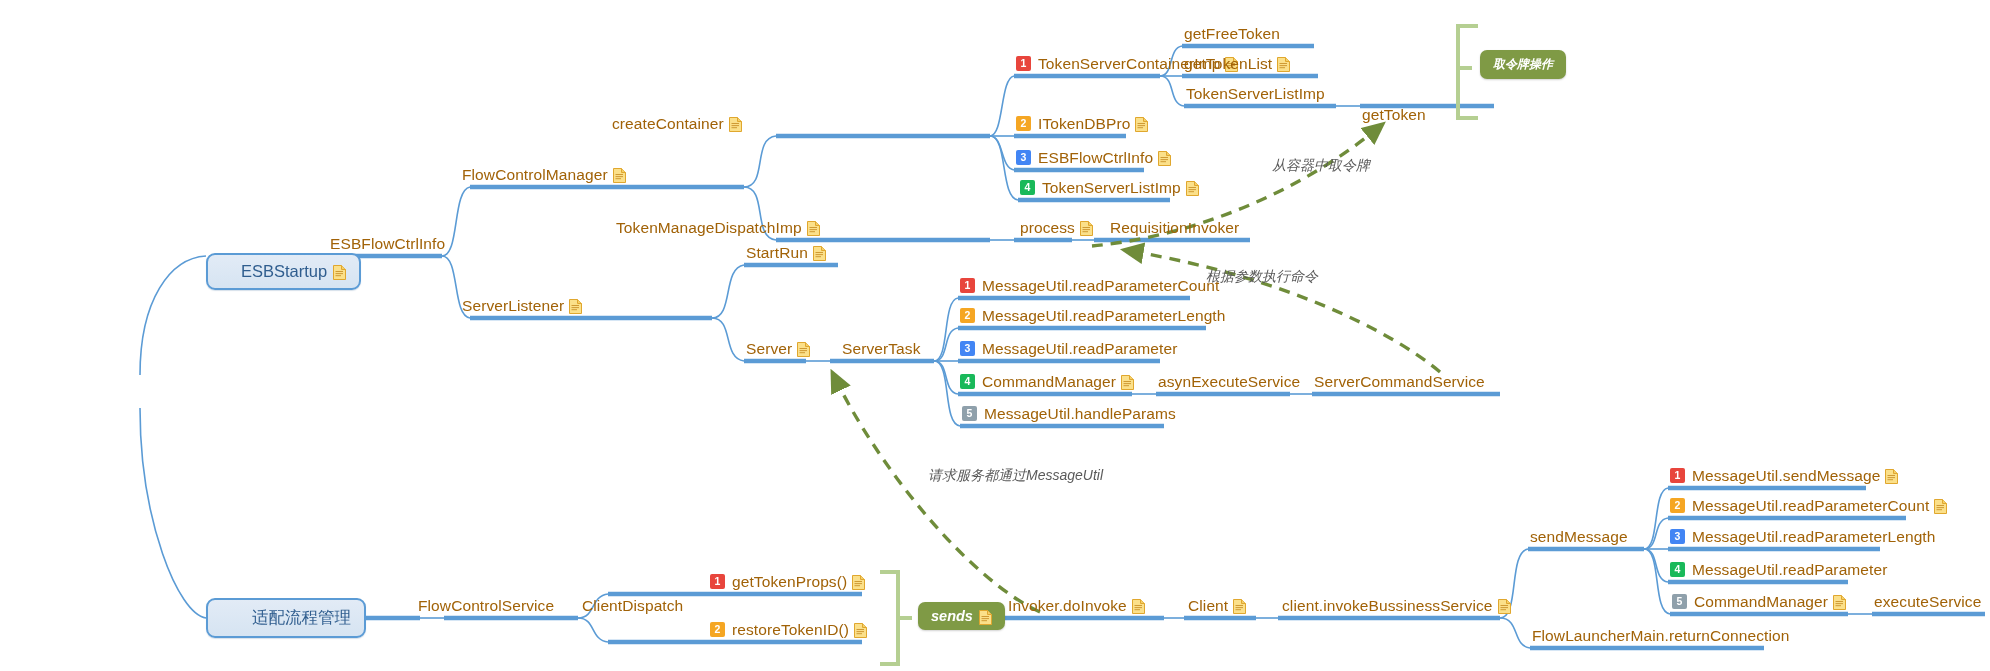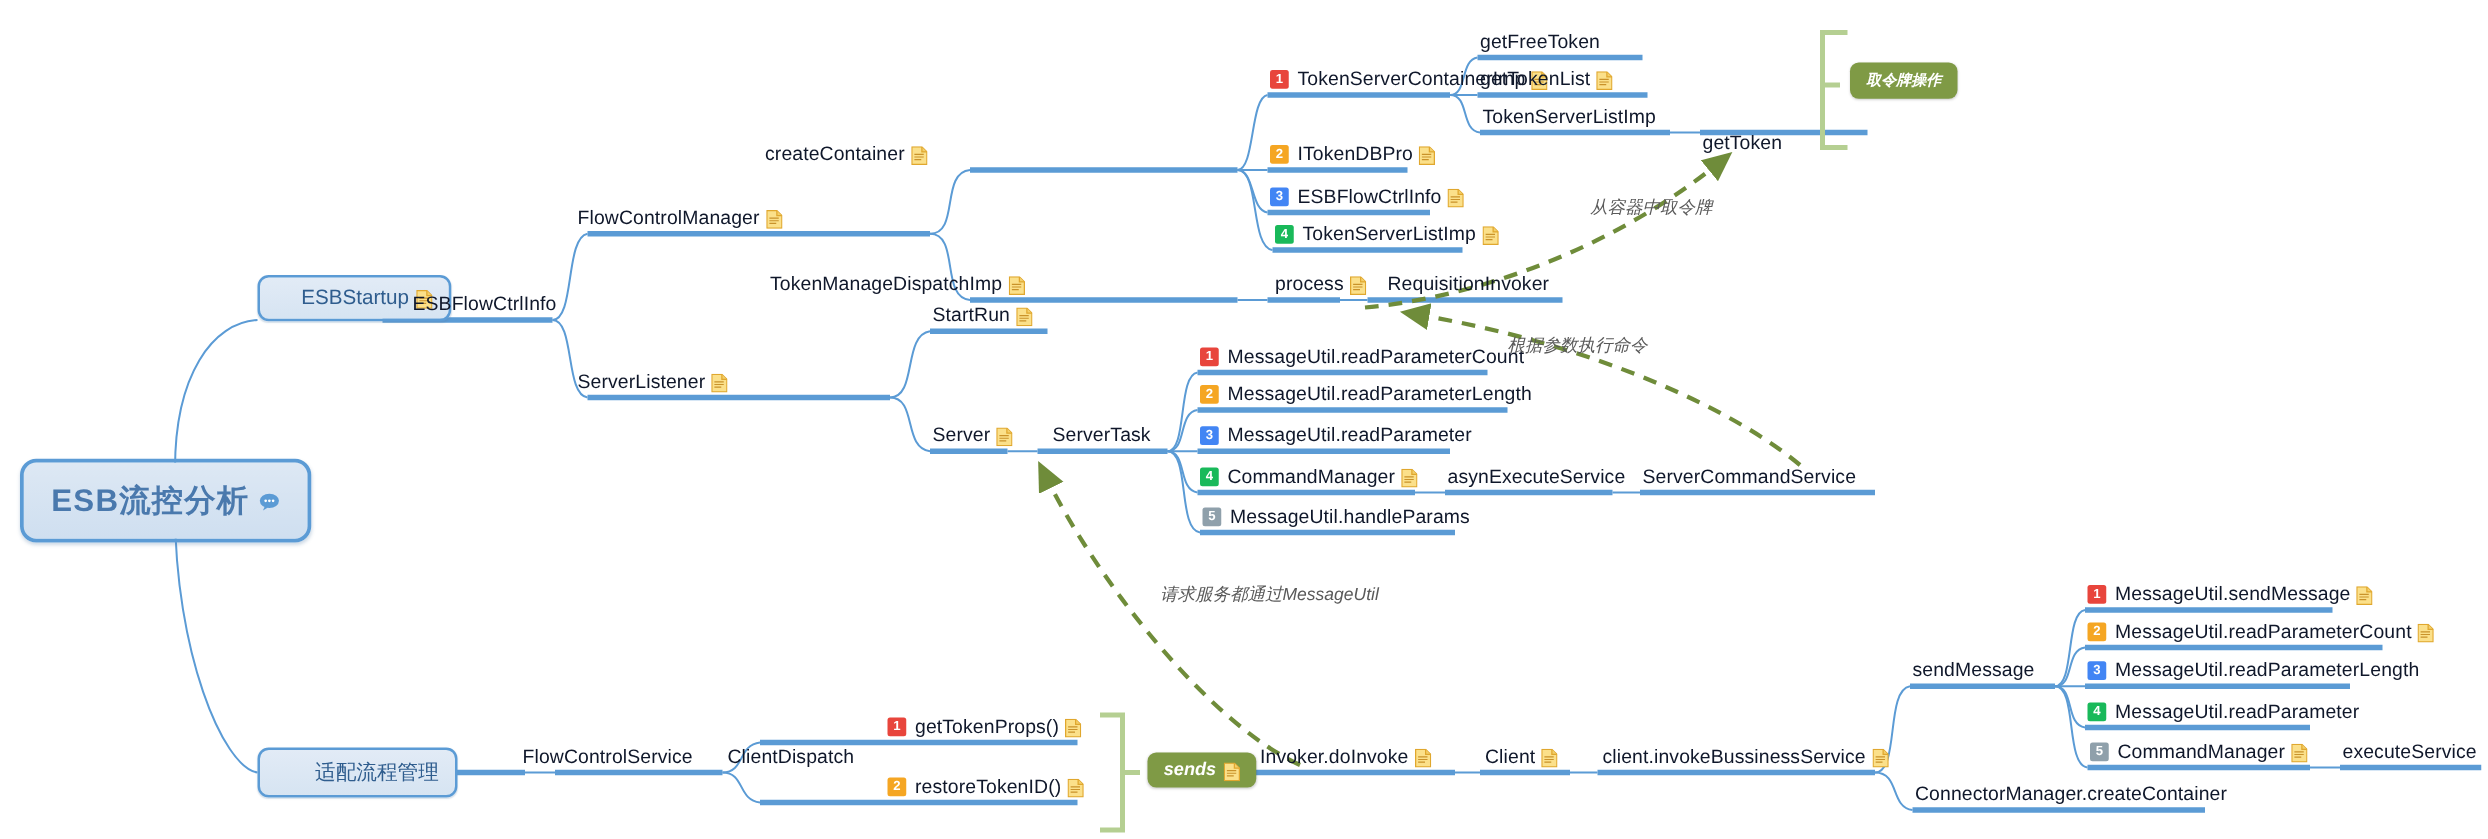--- a/index.html
+++ b/index.html
@@ -5,21 +5,21 @@
   html,body{margin:0;padding:0;background:#ffffff;}
   body{width:1990px;height:671px;position:relative;overflow:hidden;
        font-family:"Liberation Sans","DejaVu Sans",sans-serif;
        -webkit-font-smoothing:antialiased;}
   #canvas{position:absolute;left:0;top:0;width:1990px;height:671px;}
   svg.layer{position:absolute;left:0;top:0;width:1990px;height:671px;pointer-events:none;}
 
   
   .topic{position:absolute;white-space:nowrap;color:#17202a;line-height:1;
          display:flex;align-items:center;gap:5px;}
-  .topic .txt{font-size:15.5px;color:#0f172a;letter-spacing:.1px;}
+  .topic .txt{font-size:15.5px;color:#a16207;letter-spacing:.1px;}
 
   
   .badge{display:inline-block;width:15px;height:15px;border-radius:2px;color:#fff;
          font-size:10.5px;line-height:15px;text-align:center;font-weight:700;
          margin-right:2px;flex:0 0 auto;}
   .b1{background:#e8453c;} .b2{background:#f5a623;} .b3{background:#4285f4;}
   .b4{background:#19b95a;} .b5{background:#8fa0ab;}
 
   
   .note{width:13px;height:15px;flex:0 0 auto;display:inline-block;position:relative;top:1px;}
@@ -164,32 +164,22 @@
       <path d="M1458,68 L1472,68"></path>
     </g>
 
     <g fill="none" stroke="#6f8c3a" stroke-width="3.4" stroke-dasharray="11 8" stroke-linecap="butt" marker-end="url(#arrowgreen)">
       <path d="M1092,246 C1180,238 1290,200 1378,128"></path>
       <path d="M1440,372 C1390,330 1280,276 1130,251"></path>
       <path d="M1040,612 C970,580 880,470 835,378"></path>
     </g>
   </svg>
 
-  <div class="rootnode" style="left:16px;top:367px;">
-    <span class="txt">ESB流控分析</span>
-    <svg class="note" viewBox="0 0 16 14" style="width:17px;height:15px;">
-      <ellipse cx="8" cy="6.2" rx="7.2" ry="5.4" fill="#5b9bd5"></ellipse>
-      <path d="M4.5,10.4 L3.2,13.4 L7,11.2 Z" fill="#5b9bd5"></path>
-      <circle cx="5.2" cy="6.2" r="1" fill="#fff"></circle>
-        <circle cx="8" cy="6.2" r="1" fill="#fff"></circle>
-        <circle cx="10.8" cy="6.2" r="1" fill="#fff"></circle>
-    </svg>
-  </div>
-
-  <div class="boxnode" style="left:206px;top:220px;padding-left:33px;">
+
+  <div class="boxnode" style="left:206px;top:253px;padding-left:33px;">
     <span class="txt">ESBStartup</span>
     <svg class="note" viewBox="0 0 13 15">
       <path d="M0.5,0.5 H8.5 L12.5,4.5 V14.5 H0.5 Z" fill="#fbe08a" stroke="#e0a72e"></path>
       <path d="M8.5,0.5 V4.5 H12.5" fill="#f3cf6b" stroke="#e0a72e"></path>
       <g stroke="#c9922a" stroke-width="0.9">
           <path d="M2.5,6.5H10"></path>
           <path d="M2.5,8.6H10"></path>
           <path d="M2.5,10.7H8"></path>
         </g>
     </svg>
@@ -506,21 +496,21 @@
           <path d="M2.5,6.5H10"></path>
           <path d="M2.5,8.6H10"></path>
           <path d="M2.5,10.7H8"></path>
         </g>
       </svg>
   </div>
   <div class="topic" style="left:1530px;top:529px;">
     <span class="txt">sendMessage</span>
   </div>
   <div class="topic" style="left:1532px;top:628px;">
-    <span class="txt">ConnectorManager.createContainer</span>
+    <span class="txt">FlowLauncherMain.returnConnection</span>
   </div>
 
   <div class="topic" style="left:1670px;top:468px;">
     <span class="badge b1">1</span>
     <span class="txt">MessageUtil.sendMessage</span>
     <svg class="note" viewBox="0 0 13 15">
         <path d="M0.5,0.5 H8.5 L12.5,4.5 V14.5 H0.5 Z" fill="#fbe08a" stroke="#e0a72e"></path>
         <path d="M8.5,0.5 V4.5 H12.5" fill="#f3cf6b" stroke="#e0a72e"></path>
         <g stroke="#c9922a" stroke-width="0.9">
           <path d="M2.5,6.5H10"></path>

